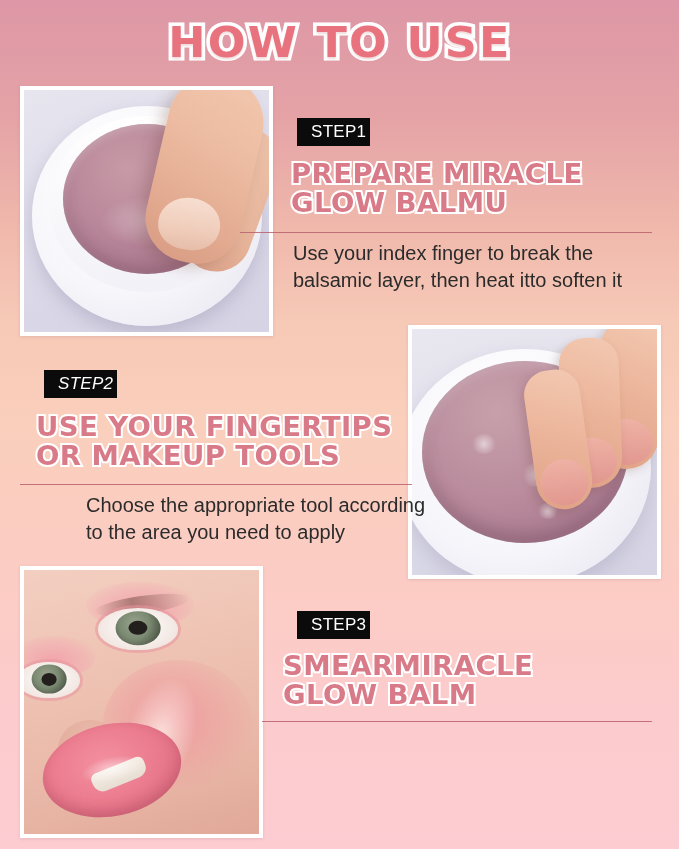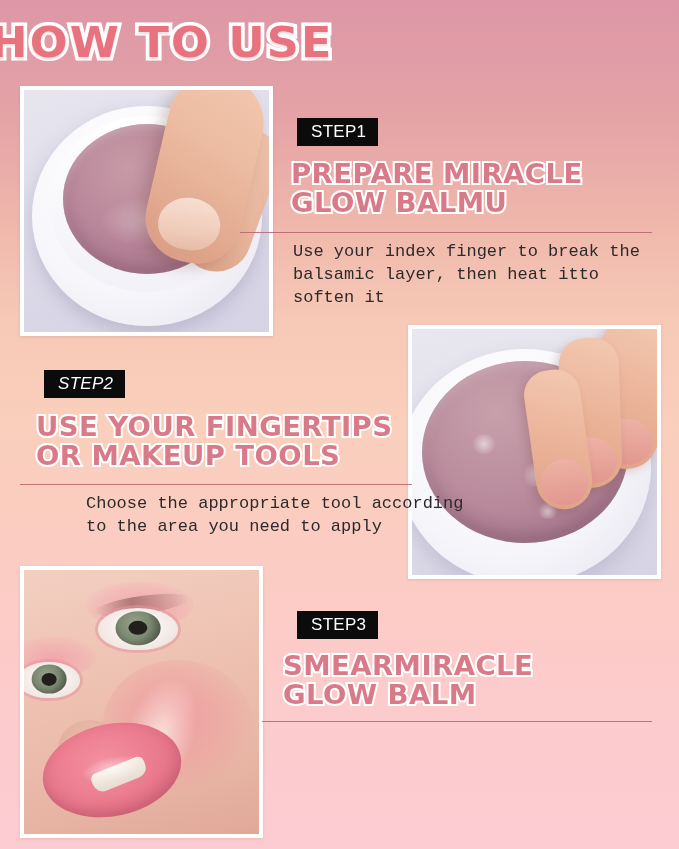--- a/index.html
+++ b/index.html
@@ -30,21 +30,21 @@
         #fdccd2 100%);
     overflow: hidden;
   }
 
   
   .title-wrap {
     position: absolute;
     top: 18px;
     left: 0;
     width: 679px;
-    text-align: left;
+    text-align: center;
   }
   .main-title {
     display: inline-block;
     font-family: "DejaVu Sans", sans-serif;
     font-weight: bold;
     font-size: 42px;
     letter-spacing: 2px;
     color: #e8737e;
     transform: scaleX(1.06);
     -webkit-text-stroke: 7px #ffffff;
@@ -293,21 +293,21 @@
 
   
   .step-badge {
     position: absolute;
     background: #0b0b0b;
     color: #ffffff;
     font-family: "Liberation Sans", sans-serif;
     font-size: 17px;
     font-weight: normal;
     letter-spacing: 0.3px;
-    padding: 5px 12px 6px 14px;
+    padding: 5px 4px 6px 14px;
     box-sizing: border-box;
     line-height: 1;
   }
   .step-heading {
     position: absolute;
     font-family: "DejaVu Sans", sans-serif;
     font-weight: bold;
     font-size: 27px;
     line-height: 1.08;
     letter-spacing: 0.4px;
@@ -319,22 +319,22 @@
     white-space: pre-line;
   }
   .divider {
     position: absolute;
     height: 1px;
     background: #b9606c;
     opacity: .85;
   }
   .body-text {
     position: absolute;
-    font-family: Liberation Mono, monospace;
-    font-size: 17px;
+    font-family: Liberation Sans, sans-serif;
+    font-size: 20px;
     line-height: 1.36;
     color: #2b2b2b;
     white-space: pre-line;
   }
 
   
   #badge1   { left: 297px; top: 118px; }
   #heading1 { left: 291px; top: 159px; width: 370px; }
   #div1     { left: 240px; top: 232px; width: 412px; }
   #body1    { left: 293px; top: 240px; width: 360px; }

